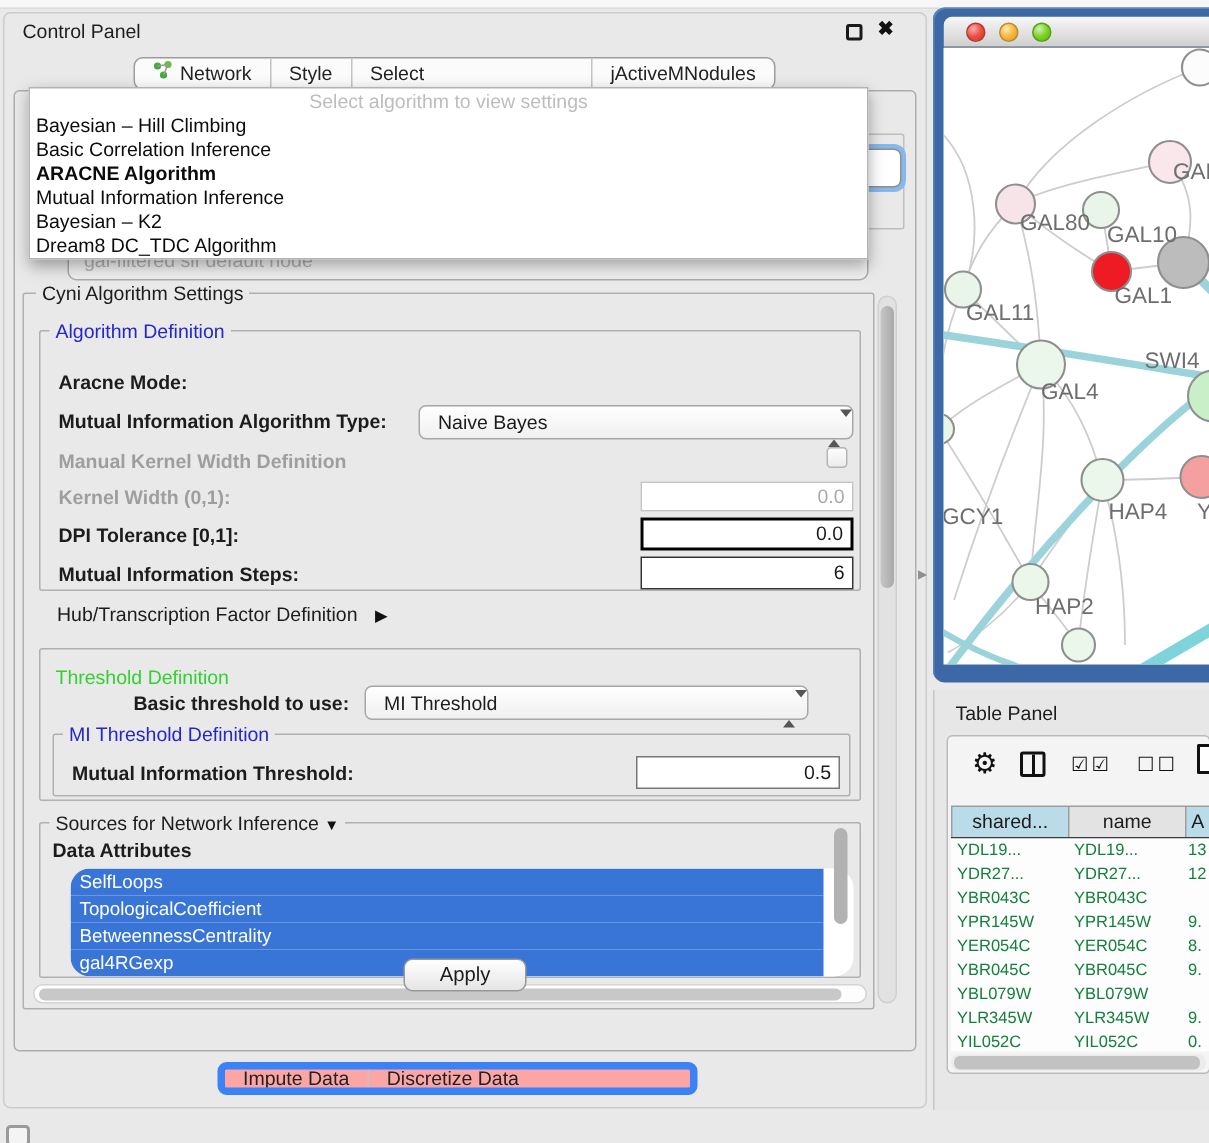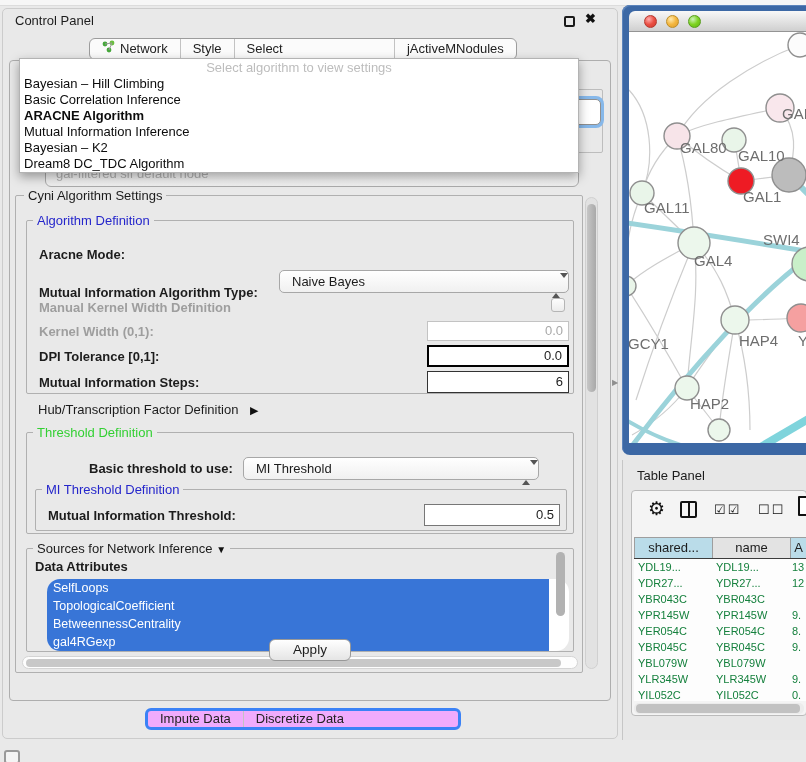--- a/index.html
+++ b/index.html
@@ -66,21 +66,21 @@
   .attr-vscroll { position:absolute; right:8px; top:3px; width:9px; height:64px; background:#b2b2b2; border-radius:5px; }
 
   .hscroll { left:6px; top:460px; width:556px; height:13px; background:#fdfdfd; border:1px solid #d4d4d4; border-radius:7px; }
   .hscroll .thumb { position:absolute; left:3px; top:2px; width:535px; height:8px; background:#c8c8c8; border-radius:4px; }
 
   .vscroll { left:582px; top:188px; width:13px; height:472px; background:#e2e2e2; border-radius:7px; border:1px solid #d0d0d0; }
   .vscroll .thumb { position:absolute; left:1px; top:6px; width:9px; height:188px; background:linear-gradient(90deg,#c6c6c6,#a9a9a9); border-radius:5px; }
 
   .apply-btn { left:266px; top:630px; width:82px; height:22px; border:1px solid #989898; border-radius:6px; background:linear-gradient(#ffffff,#e5e5e5); text-align:center; line-height:20px; font-size:13.5px; }
 
-  .bottom-tabs { left:142px; top:699px; height:22px; display:flex; border:3px solid #3b82f6; border-radius:6px; background:#f0abfc; overflow:hidden; }
+  .bottom-tabs { left:142px; top:699px; height:22px; display:flex; border:5px solid #3b82f6; border-radius:6px; background:#fca5a5; overflow:hidden; }
 
   .splitter-handle { left:612px; top:378px; font-size:8px; color:#8f8f8f; }
   .mini-icon { left:4px; top:750px; width:16px; height:14px; border:2px solid #9a9a9a; border-radius:3px; background:#f4f4f4; }
 
   
   .netwin { left:622px; top:5px; width:184px; height:450px; background:#3c68a5; border-radius:8px 0 0 8px; box-shadow:inset 1px 1px 0 #5c84bb; }
   .net-titlebar { position:absolute; left:7px; top:6px; width:177px; height:21px; background:linear-gradient(#f8f8f8,#cfcfcf); border-bottom:1px solid #949494; border-radius:6px 0 0 0; }
   .light { position:absolute; top:4px; width:13px; height:13px; border-radius:50%; }
   .light.red { left:15px; background:radial-gradient(circle at 35% 30%, #ffadad, #ea4f43 50%, #cf3a2f); border:1px solid #b4382e; }
   .light.yellow { left:37px; background:radial-gradient(circle at 35% 30%, #ffeaae, #f4b63e 50%, #dd9d2e); border:1px solid #bd8d26; }
@@ -172,21 +172,21 @@
     </div>
 
     <div class="group settings-group">
       <span class="legend" style="left:8px;">Cyni Algorithm Settings</span>
 
       <div class="group" style="left:10px; top:24px; width:548px; height:174px;">
         <span class="legend blue" style="left:6px;">Algorithm Definition</span>
 
         <span class="lbl" style="left:12px; top:26px;">Aracne Mode:</span>
 
-        <span class="lbl" style="left:12px; top:52px;margin-top:12px;">Mutual Information Algorithm Type:</span>
+        <span class="lbl" style="left:12px; top:52px;">Mutual Information Algorithm Type:</span>
         <div class="combo" style="left:252px; top:49px; width:290px; height:23px;">
           <span>Naive Bayes</span>
           <span class="stepper"><span class="up"></span><span class="dn"></span></span>
         </div>
 
         <span class="lbl dis" style="left:12px; top:79px;">Manual Kernel Width Definition</span>
         <div class="checkbox" style="left:524px; top:77px;"></div>
 
         <span class="lbl dis" style="left:12px; top:103px;">Kernel Width (0,1):</span>
         <div class="field dis" style="left:400px; top:100px; width:142px; height:20px;">0.0</div>
@@ -197,21 +197,21 @@
         <span class="lbl" style="left:12px; top:154px;">Mutual Information Steps:</span>
         <div class="field med" style="left:400px; top:150px; width:142px; height:22px;">6</div>
       </div>
 
       <div class="abs" style="left:22px; top:206px;">
         <span>Hub/Transcription Factor Definition</span>
         <span class="tri" style="margin-left:8px;">▶</span>
       </div>
 
       <div class="group" style="left:10px; top:236px; width:548px; height:102px;">
-        <span class="legend green" style="left:6px;">Threshold Definition</span>
+        <span class="legend green" style="left:6px;margin-top:19px;">Threshold Definition</span>
 
         <span class="lbl" style="left:62px; top:28px;">Basic threshold to use:</span>
         <div class="combo" style="left:216px; top:24px; width:296px; height:23px;">
           <span>MI Threshold</span>
           <span class="stepper"><span class="up"></span><span class="dn"></span></span>
         </div>
 
         <div class="group" style="left:8px; top:56px; width:532px; height:42px;">
           <span class="legend blue" style="left:6px;">MI Threshold Definition</span>
           <span class="lbl" style="left:12px; top:18px;">Mutual Information Threshold:</span>

